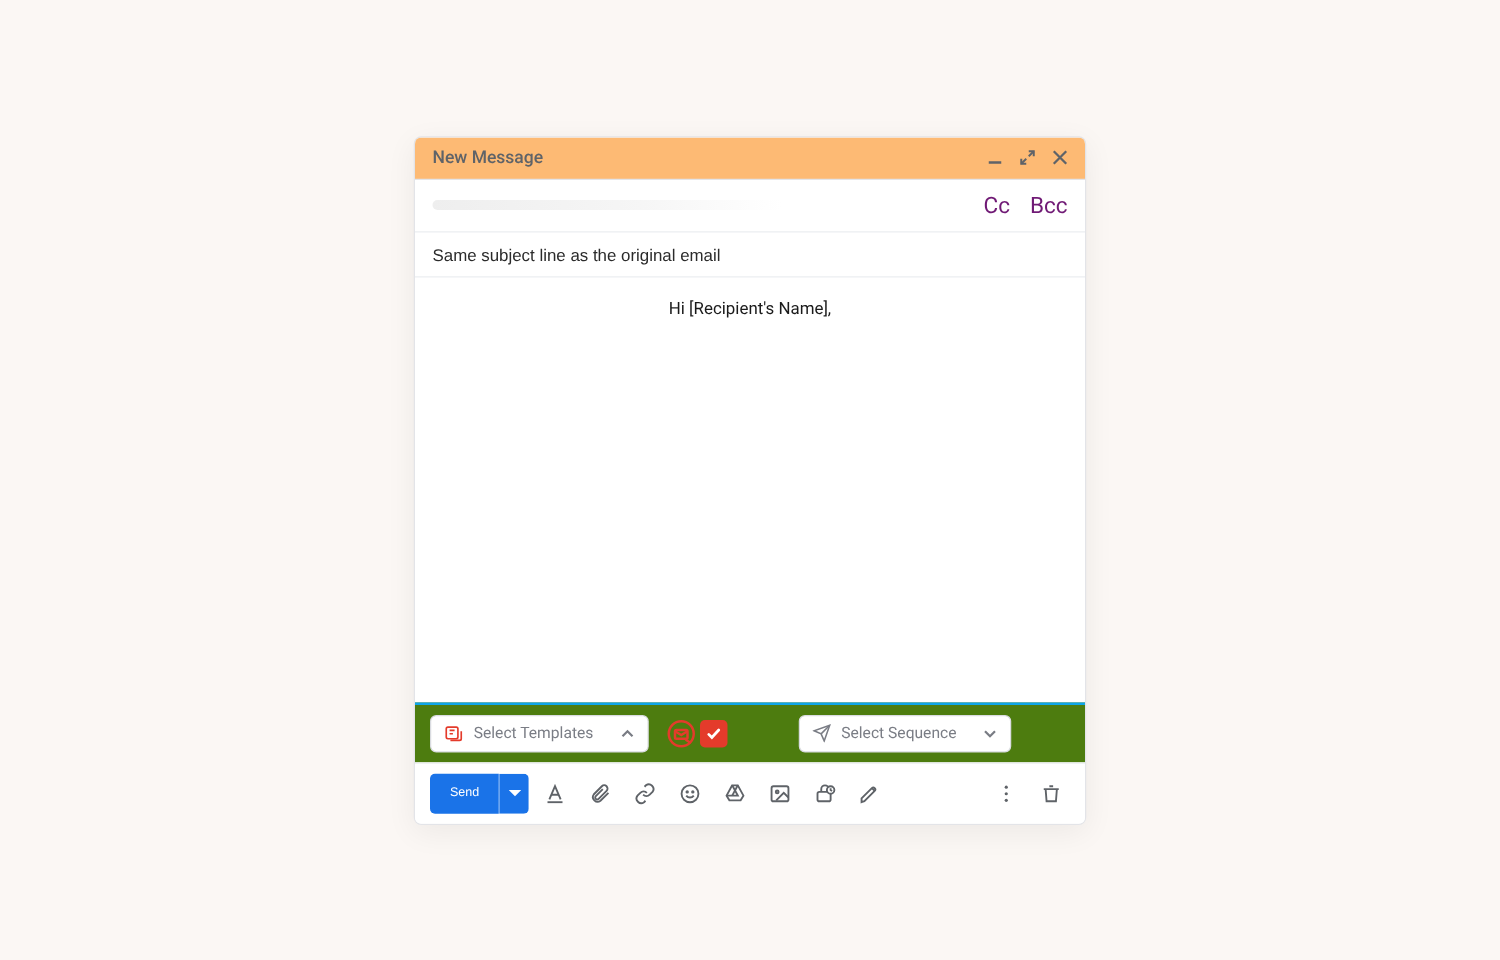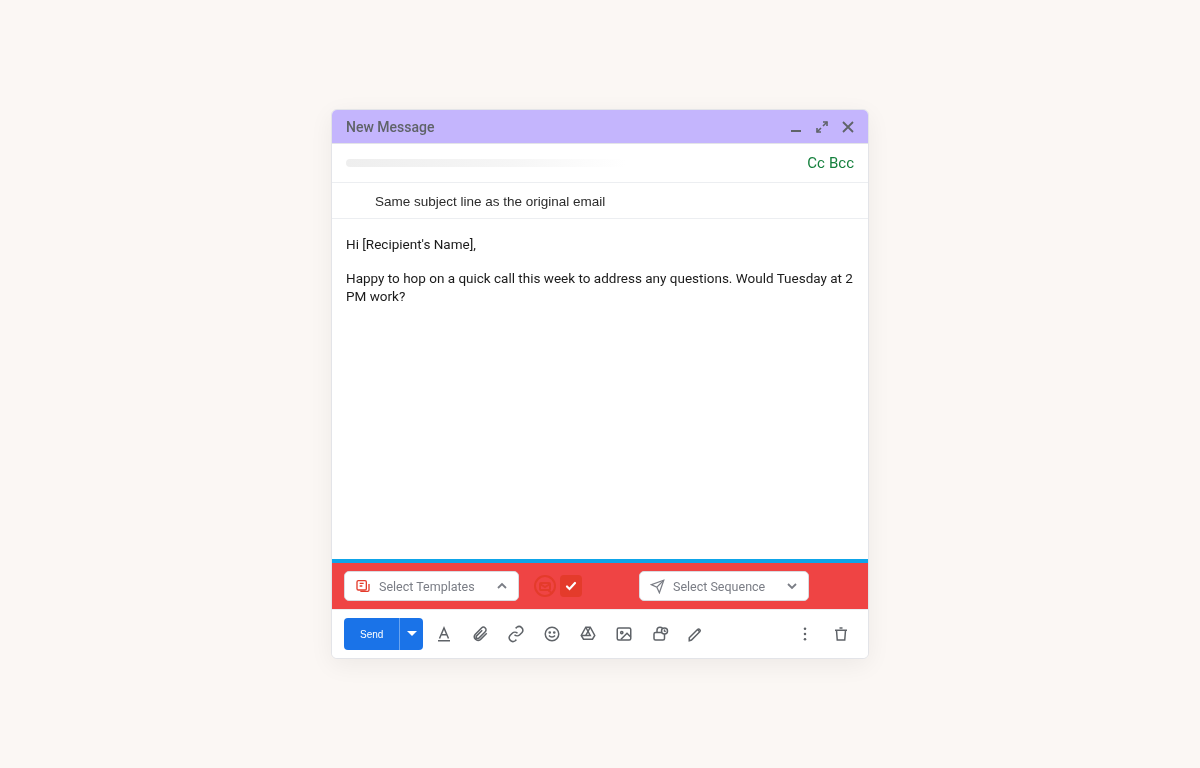--- a/index.html
+++ b/index.html
@@ -14,21 +14,21 @@
   }
   .compose-window {
     width: 538px;
     background: #fff;
     border: 1px solid #e3e4e8;
     border-radius: 6px;
     box-shadow: 0 6px 24px rgba(0,0,0,0.06);
     overflow: hidden;
   }
   .titlebar {
-    background: #c4b5fd;
+    background: #fdba74;
     border-bottom: 1px solid #e3e4e8;
     height: 34px;
     display: flex;
     align-items: center;
     padding: 0 14px;
     justify-content: space-between;
   }
   .titlebar .title {
     font-size: 14px;
     color: #5f6368;
@@ -48,56 +48,56 @@
     justify-content: space-between;
     padding: 10px 14px 10px 14px;
   }
   .recipients .placeholder {
     height: 8px;
     width: 280px;
     border-radius: 4px;
     background: linear-gradient(90deg,#eeeeee 0%, #f6f6f6 60%, #ffffff 100%);
   }
   .recipients .cc {
-    font-size: 15px;
-    color: #15803d;
+    font-size: 18px;
+    color: #701a75;
     cursor: pointer;
     margin-left: 6px;
   }
-  .recipients .cc + .cc { margin-left: 4px; }
+  .recipients .cc + .cc { margin-left: 16px; }
 
   .subject {
     border-top: 1px solid #eceef1;
     border-bottom: 1px solid #eceef1;
     padding: 8px 14px;
     margin: 0 0;
   }
   .subject-input {
     border: 0;
     width: 100%;
     font-size: 13.5px;
     color: #2b2b2b;
     background: transparent;
     outline: none;
-    margin-left: 29px;
   }
 
   .body-area {
     padding: 16px 14px 8px 14px;
     min-height: 340px;
     font-size: 13.5px;
     color: #1b1b1b;
     line-height: 1.35;
+    text-align: center;
   }
   .body-area p { margin-bottom: 16px; }
   .body-area p:last-child { margin-bottom: 0; }
 
   .toolbar-row1 {
-    background: #ef4444;
-    border-top: 4px solid #0ea5e9;
+    background: #4d7c0f;
+    border-top: 2px solid #0ea5e9;
     padding: 8px 12px;
     display: flex;
     align-items: center;
     gap: 13px;
   }
   .sel-btn {
     background: #fff;
     border: 1px solid #d9dbe0;
     border-radius: 5px;
     height: 30px;
@@ -202,21 +202,20 @@
       <span class="cc">Bcc</span>
     </div>
   </div>
 
   <div class="subject">
     <input class="subject-input" value="Same subject line as the original email" style="">
   </div>
 
   <div class="body-area">
     <p>Hi [Recipient's Name],</p>
-    <p>Happy to hop on a quick call this week to address any questions. Would Tuesday at 2 PM work?</p>
   </div>
 
   <div class="toolbar-row1">
     <div class="sel-btn wide">
       <svg width="16" height="16" viewBox="0 0 24 24" fill="none" stroke="#e43b2b" stroke-width="2">
         <rect x="3" y="4" width="14" height="14" rx="2"></rect>
         <path d="M8 20h11a2 2 0 0 0 2-2V9"></path>
         <path d="M7 8h6M7 12h4"></path>
       </svg>
       <span>Select Templates</span>

